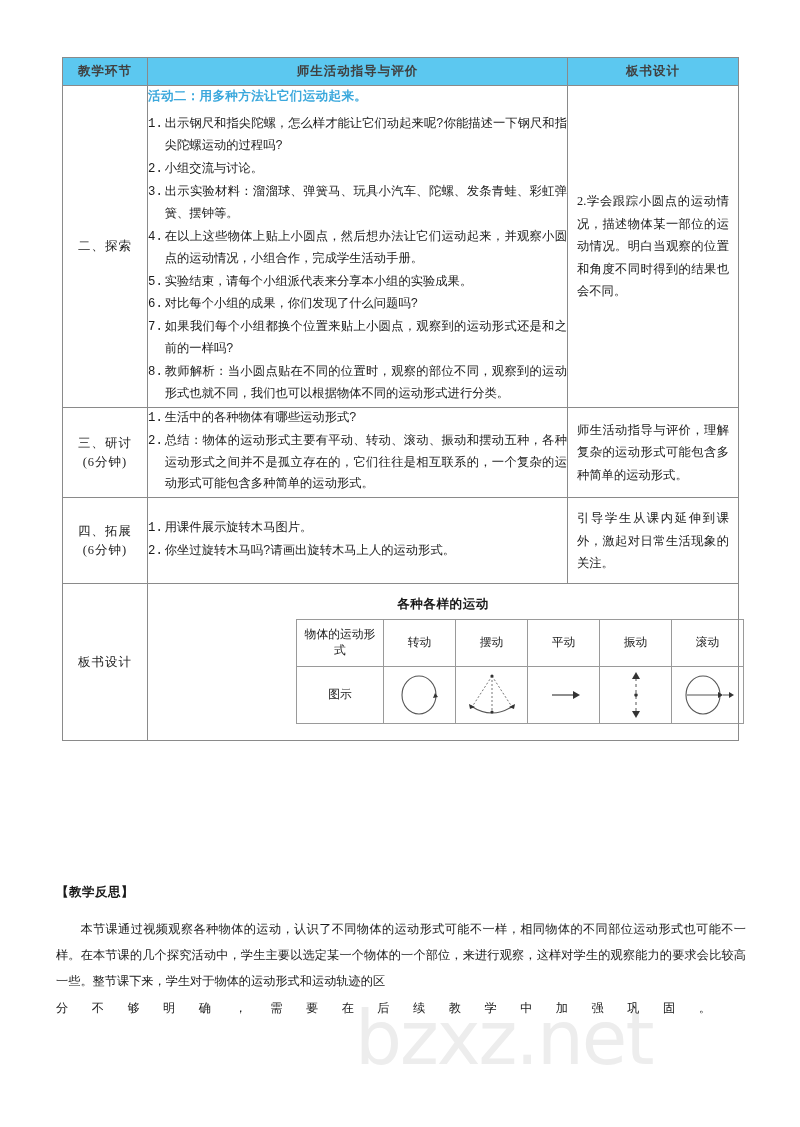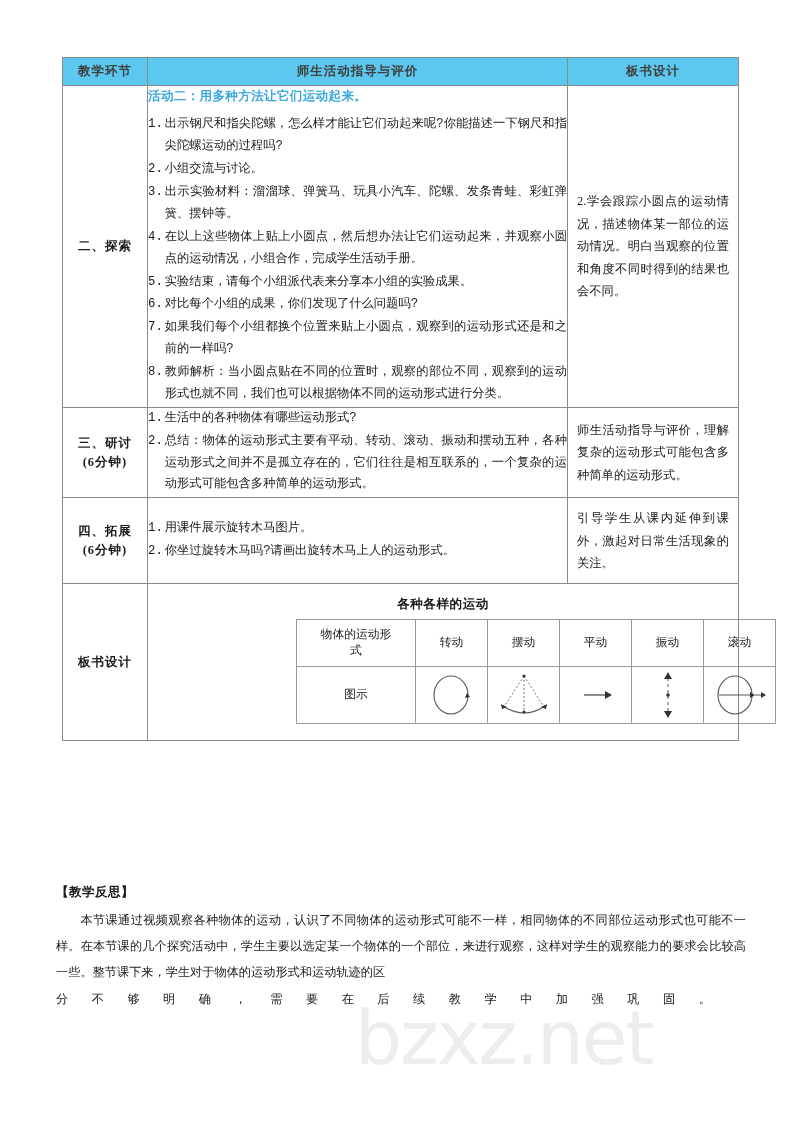--- a/index.html
+++ b/index.html
@@ -60,21 +60,21 @@
     text-align: center;
     letter-spacing: 1px;
     border: 1px solid #7fbfd8;
   }
   .col-stage { width: 85px; }
   .col-main  { width: 420px; }
   .col-intent{ width: 171px; }
 
   .stage-cell {
     text-align: center;
-    font-weight: bold;
+    font-weight: normal;
     font-size: 12.5px;
     line-height: 1.5;
     letter-spacing: 1px;
     padding: 4px 2px;
   }
   .body-cell {
     padding: 9px 10px 9px 12px;
     font-size: 12.3px;
     line-height: 1.78;
     text-align: justify;
@@ -134,21 +134,21 @@
     table-layout: fixed;
     width: 436px;
   }
   table.board td {
     border: 1px solid #9a9a9a;
     text-align: center;
     vertical-align: middle;
     font-size: 11.8px;
     line-height: 1.35;
   }
-  table.board td.lbl { width: 78px; height: 40px; padding: 3px 20px; font-family: Liberation Serif, serif; }
+  table.board td.lbl { width: 78px; height: 40px; padding: 3px 4px; font-family: Liberation Serif, serif; }
   table.board td.hd  { width: 71px; height: 40px; }
   table.board td.fig { height: 56px; }
   .fig-box {
     display: flex;
     align-items: center;
     justify-content: center;
     height: 54px;
   }
 
   
@@ -156,21 +156,21 @@
     position: absolute;
     left: 56px;
     top: 884px;
     width: 690px;
     z-index: 2;
   }
   .reflect-head {
     font-weight: bold;
     font-size: 12.5px;
     letter-spacing: 0.5px;
-    margin-bottom: 6px;
+    margin-bottom: 15px;
   }
   .reflect-body {
     font-size: 12.2px;
     line-height: 2.15;
     text-align: justify;
     text-indent: 2em;
     text-align-last: left;
   }
   .reflect-last {
     font-size: 12.2px;

